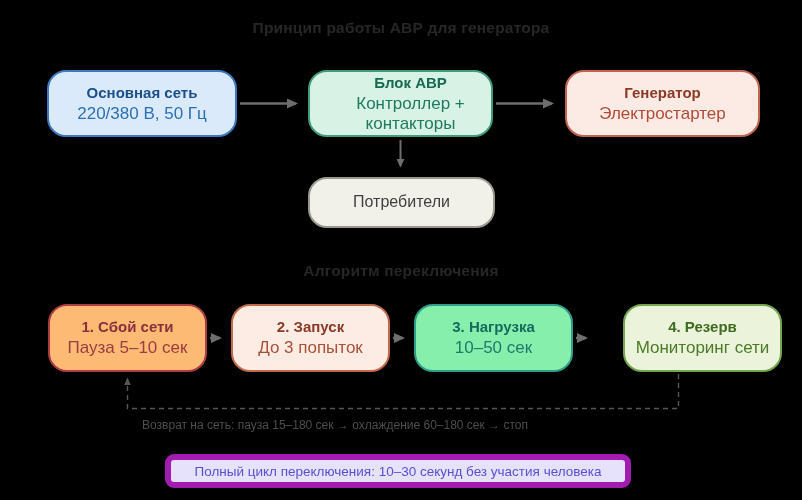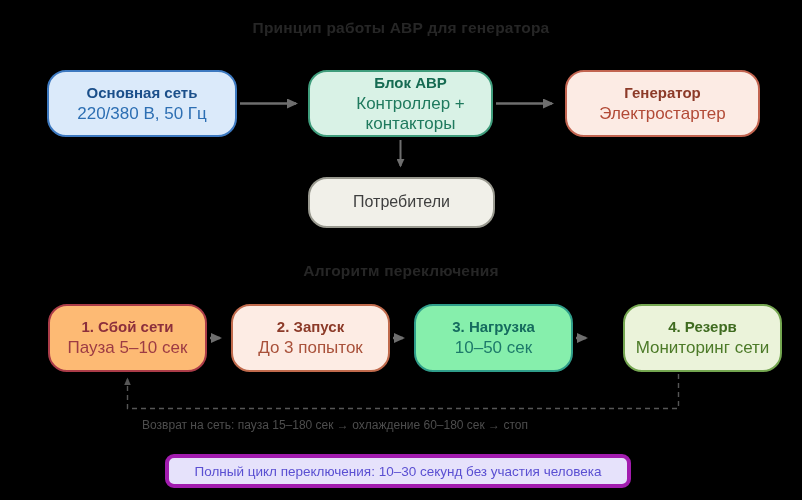--- a/index.html
+++ b/index.html
@@ -41,21 +41,21 @@
   .n-s3{left:414px;top:304px;width:159px;height:68px;background:#86efac;border:2px solid #2f9d8a;align-items:center;}
   .n-s3 .t{color:#156b5e;}.n-s3 .s{color:#1d7a6a;}
   .n-s4{left:599px;top:304px;width:159px;height:68px;background:#ebf3da;border:2px solid #74a650;margin-left:24px;}
   .n-s4 .t{color:#3f6b20;}.n-s4 .s{color:#4c7a28;}
   .return-note{
     position:absolute;left:0;top:418px;width:670px;text-align:center;
     font-size:12px;color:#4d4d4d;
   }
   .footer-box{
     position:absolute;left:165px;top:454px;width:466px;height:34px;
-    box-sizing:border-box;background:#e6e2fb;border:4px solid #a21caf;border-radius:9px;
+    box-sizing:border-box;background:#e6e2fb;border:6px solid #a21caf;border-radius:9px;
     display:flex;align-items:center;justify-content:center;
     font-size:13.5px;color:#5a4fd2;white-space:nowrap;
   }
   svg.arrows{position:absolute;inset:0;pointer-events:none;}
 </style>
 </head>
 <body>
 
 <div class="canvas">
 

